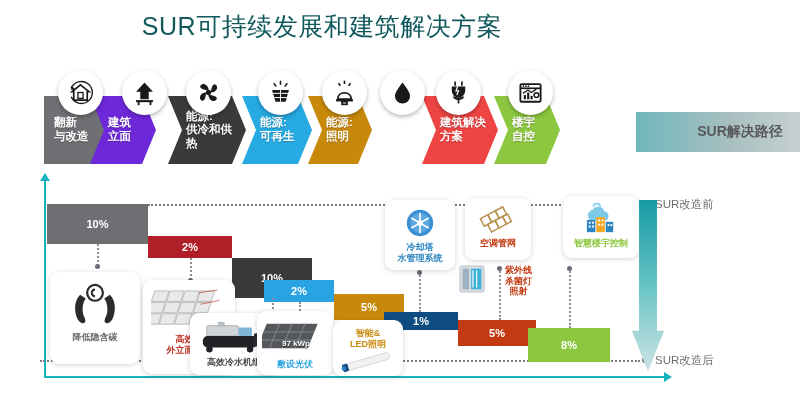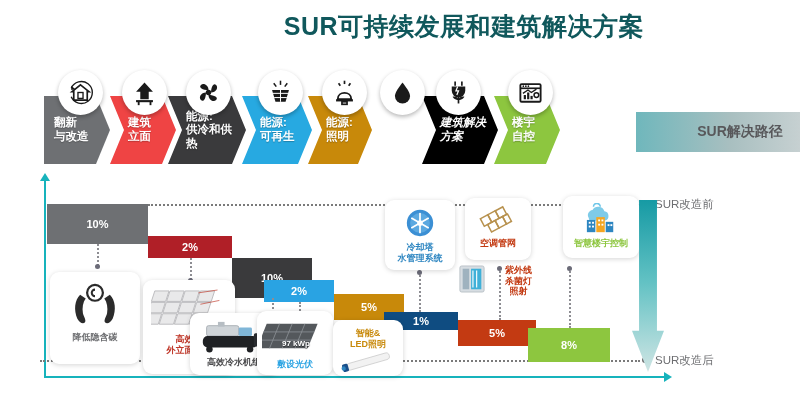--- a/index.html
+++ b/index.html
@@ -11,23 +11,23 @@
     position: relative;
     overflow: hidden;
     font-family: "Liberation Sans", "DejaVu Sans", sans-serif;
   }
   #root { position: absolute; left:0; top:0; width:800px; height:405px; }
 
   
   .title {
     position: absolute;
     left: 0; top: 10px; width: 644px;
-    text-align: right;
+    text-align: center;
     font-size: 25px;
-    font-weight: bold;
+    font-weight: normal;
     color: #10585C;
     letter-spacing: .5px;
     white-space: nowrap;
   }
 
   
   .chev-strip { position: absolute; left: 44px; top: 96px; height: 68px; width: 760px; }
   .chev {
     position: absolute;
     top: 0;
@@ -177,21 +177,21 @@
     </div>
     <div class="chev-icon" style="left:14px;">
       <svg width="27" height="27" viewBox="0 0 32 32">
         <path d="M5 11 A13 13 0 1 1 5 21" fill="none" stroke="#1a1a1a" stroke-width="1.6"></path>
         <path d="M5 8 l0 5 l5 -1 z" fill="#1a1a1a"></path>
         <path d="M16 7 L26 15 L24 15 L24 25 L8 25 L8 15 L6 15 Z" fill="none" stroke="#1a1a1a" stroke-width="2"></path>
         <rect x="13" y="16" width="6" height="7" fill="none" stroke="#1a1a1a" stroke-width="1.6"></rect>
       </svg>
     </div>
 
-    <div class="chev" style="left:66px; width:66px; background:#ef4444;">
+    <div class="chev" style="left:46px; width:66px; background:#6d28d9;">
       <span class="chev-label">建筑
 立面</span>
     </div>
     <div class="chev-icon" style="left:78px;">
       <svg width="27" height="27" viewBox="0 0 32 32">
         <path d="M16 4 L26 15 L21 15 L21 24 L11 24 L11 15 L6 15 Z" fill="#1a1a1a"></path>
         <rect x="6" y="25" width="20" height="2.5" fill="#1a1a1a"></rect>
         <rect x="8" y="27" width="2.2" height="4" fill="#1a1a1a"></rect>
         <rect x="22" y="27" width="2.2" height="4" fill="#1a1a1a"></rect>
       </svg>
@@ -242,21 +242,21 @@
         <rect x="13" y="27" width="6" height="3" fill="none" stroke="#1a1a1a" stroke-width="2"></rect>
       </svg>
     </div>
 
     <div class="chev-icon" style="left:336px;">
       <svg width="27" height="27" viewBox="0 0 32 32">
         <path d="M16 4 C16 4 7 15 7 20 A9 9 0 0 0 25 20 C25 15 16 4 16 4 Z" fill="#1a1a1a"></path>
       </svg>
     </div>
 
-    <div class="chev" style="left:378px; width:76px; background:#000000;font-style:italic;">
+    <div class="chev" style="left:378px; width:76px; background:#ef4444;">
       <span class="chev-label">建筑解决
 方案</span>
     </div>
     <div class="chev-icon" style="left:392px;">
       <svg width="27" height="27" viewBox="0 0 32 32">
         <line x1="12" y1="3" x2="12" y2="8" stroke="#1a1a1a" stroke-width="2"></line>
         <line x1="20" y1="3" x2="20" y2="8" stroke="#1a1a1a" stroke-width="2"></line>
         <path d="M8 9 L24 9 L24 14 A8 8 0 0 1 8 14 Z" fill="#1a1a1a"></path>
         <path d="M15 9 L13 14 L16 14 L14 19" stroke="#fff" stroke-width="1.5" fill="none"></path>
         <line x1="16" y1="20" x2="16" y2="29" stroke="#1a1a1a" stroke-width="2"></line>

